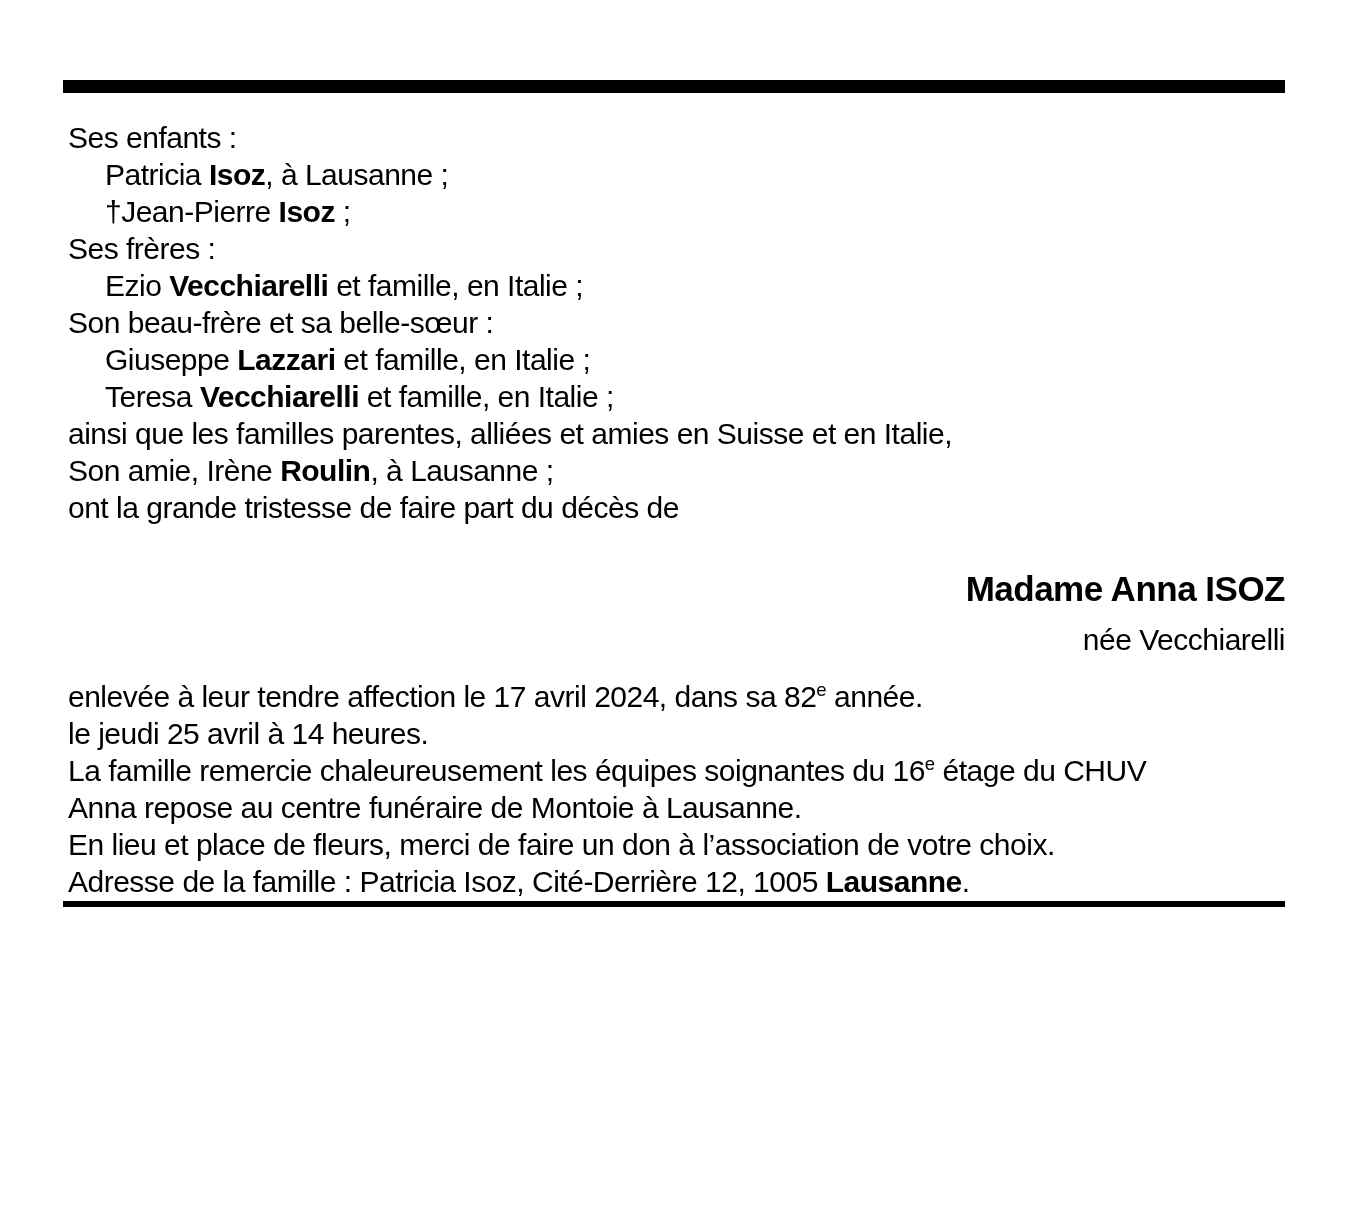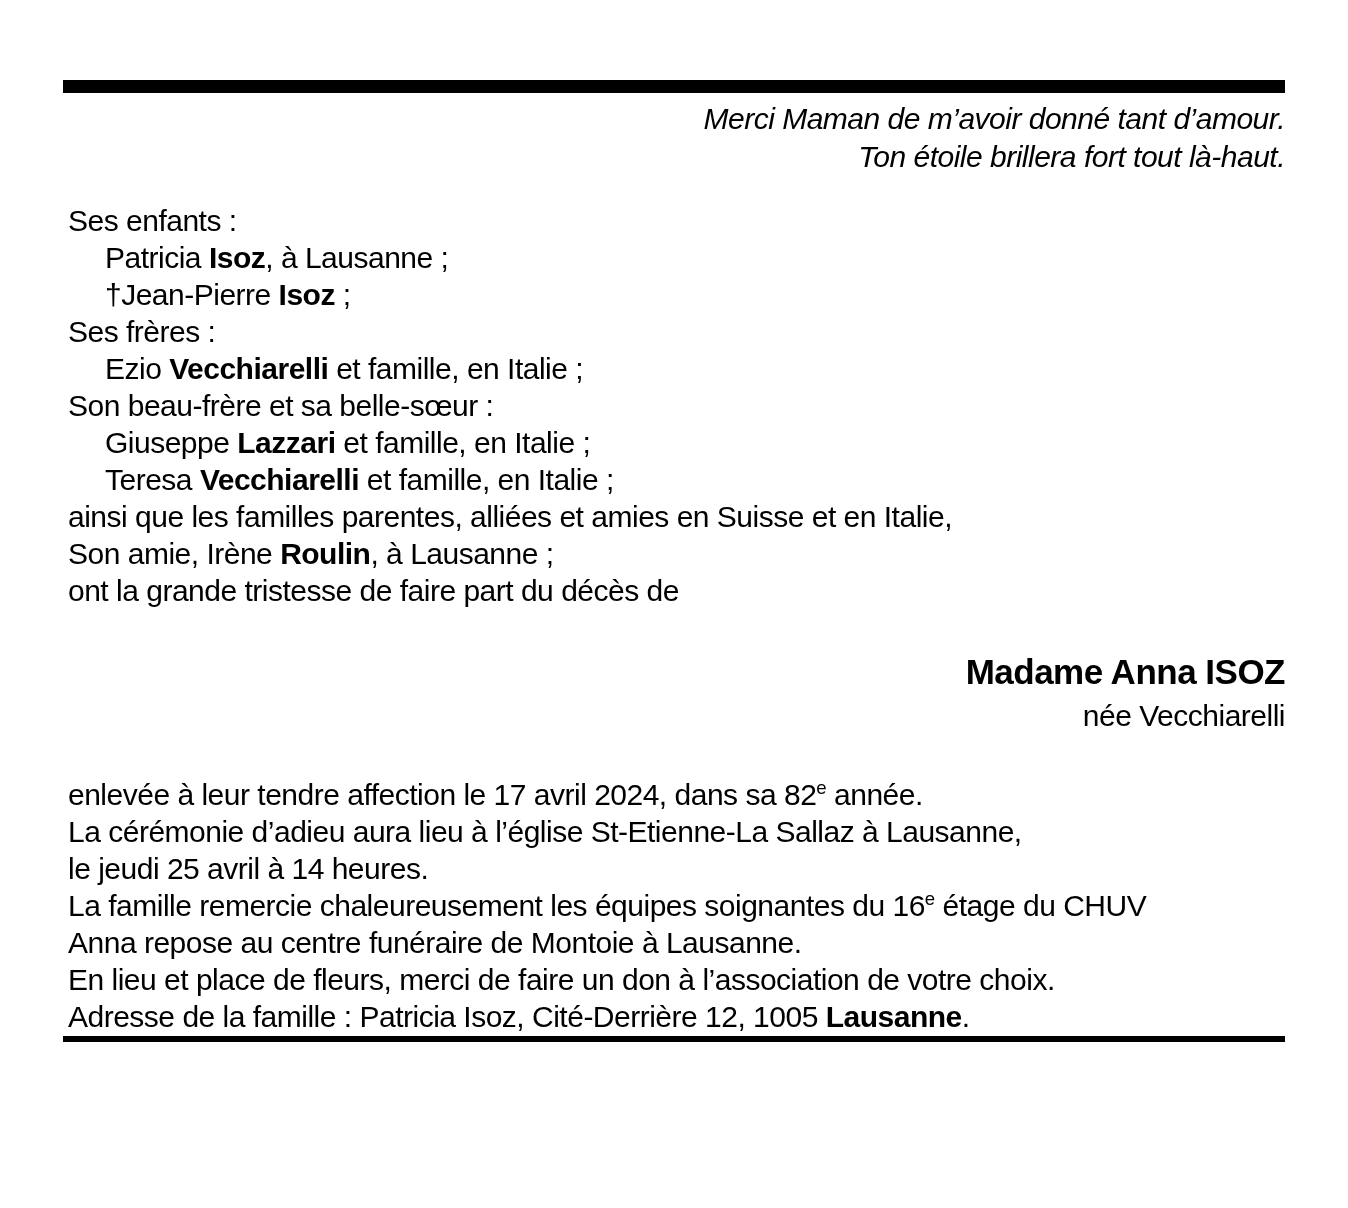--- a/index.html
+++ b/index.html
@@ -43,21 +43,21 @@
     letter-spacing: -0.5px;
   }
   .family {
     margin-top: 26px;
     font-size: 30px;
     line-height: 37px;
     letter-spacing: -0.5px;
     padding-left: 5px;
   }
   .details {
-    margin-top: 42px;
+    margin-top: 20px;
     font-size: 30px;
     line-height: 37px;
     letter-spacing: -0.5px;
     padding-left: 5px;
   }
   .line.indent {
     padding-left: 37px;
   }
   .bold {
     font-weight: bold;
@@ -73,54 +73,49 @@
   }
   .name {
     font-size: 35px;
     font-weight: bold;
     line-height: 41px;
     letter-spacing: -0.5px;
   }
   .maiden {
     font-size: 30px;
     line-height: 37px;
-    margin-top: 5px;
+    margin-top: 12px;
     letter-spacing: -0.5px;
   }
 </style>
 </head>
 <body>
 
 <div class="page">
   <div class="sheet">
     <div class="rule rule-top"></div>
-    <div class="quote">
-        <div class="line"><span>Merci Maman de m’avoir donné tant d’amour.</span></div>
-        <div class="line"><span>Ton étoile brillera fort tout là-haut.</span></div>
-      </div>
     <div class="family">
         <div class="line"><span>Ses enfants :</span></div>
         <div class="line indent"><span>Patricia </span><span class="bold">Isoz</span><span>, à Lausanne ;</span></div>
         <div class="line indent"><span>†Jean-Pierre </span><span class="bold">Isoz</span><span> ;</span></div>
         <div class="line"><span>Ses frères :</span></div>
         <div class="line indent"><span>Ezio </span><span class="bold">Vecchiarelli</span><span> et famille, en Italie ;</span></div>
         <div class="line"><span>Son beau-frère et sa belle-sœur :</span></div>
         <div class="line indent"><span>Giuseppe </span><span class="bold">Lazzari</span><span> et famille, en Italie ;</span></div>
         <div class="line indent"><span>Teresa </span><span class="bold">Vecchiarelli</span><span> et famille, en Italie ;</span></div>
         <div class="line"><span>ainsi que les familles parentes, alliées et amies en Suisse et en Italie,</span></div>
         <div class="line"><span>Son amie, Irène </span><span class="bold">Roulin</span><span>, à Lausanne ;</span></div>
         <div class="line"><span>ont la grande tristesse de faire part du décès de</span></div>
       </div>
     <div class="name-block">
       <div class="name">Madame Anna ISOZ</div>
       <div class="maiden">née Vecchiarelli</div>
     </div>
     <div class="details">
         <div class="line"><span>enlevée à leur tendre affection le 17 avril 2024, dans sa 82</span><span class="sup">e</span><span> année.</span></div>
-        <div class="line"><span>La cérémonie d’adieu aura lieu à l’église St-Etienne-La Sallaz à Lausanne,</span></div>
         <div class="line"><span>le jeudi 25 avril à 14 heures.</span></div>
         <div class="line"><span>La famille remercie chaleureusement les équipes soignantes du 16</span><span class="sup">e</span><span> étage du CHUV</span></div>
         <div class="line"><span>Anna repose au centre funéraire de Montoie à Lausanne.</span></div>
         <div class="line"><span>En lieu et place de fleurs, merci de faire un don à l’association de votre choix.</span></div>
         <div class="line"><span>Adresse de la famille : Patricia Isoz, Cité-Derrière 12, 1005 </span><span class="bold">Lausanne</span><span>.</span></div>
       </div>
     <div class="rule rule-bottom"></div>
   </div>
 </div>
 

